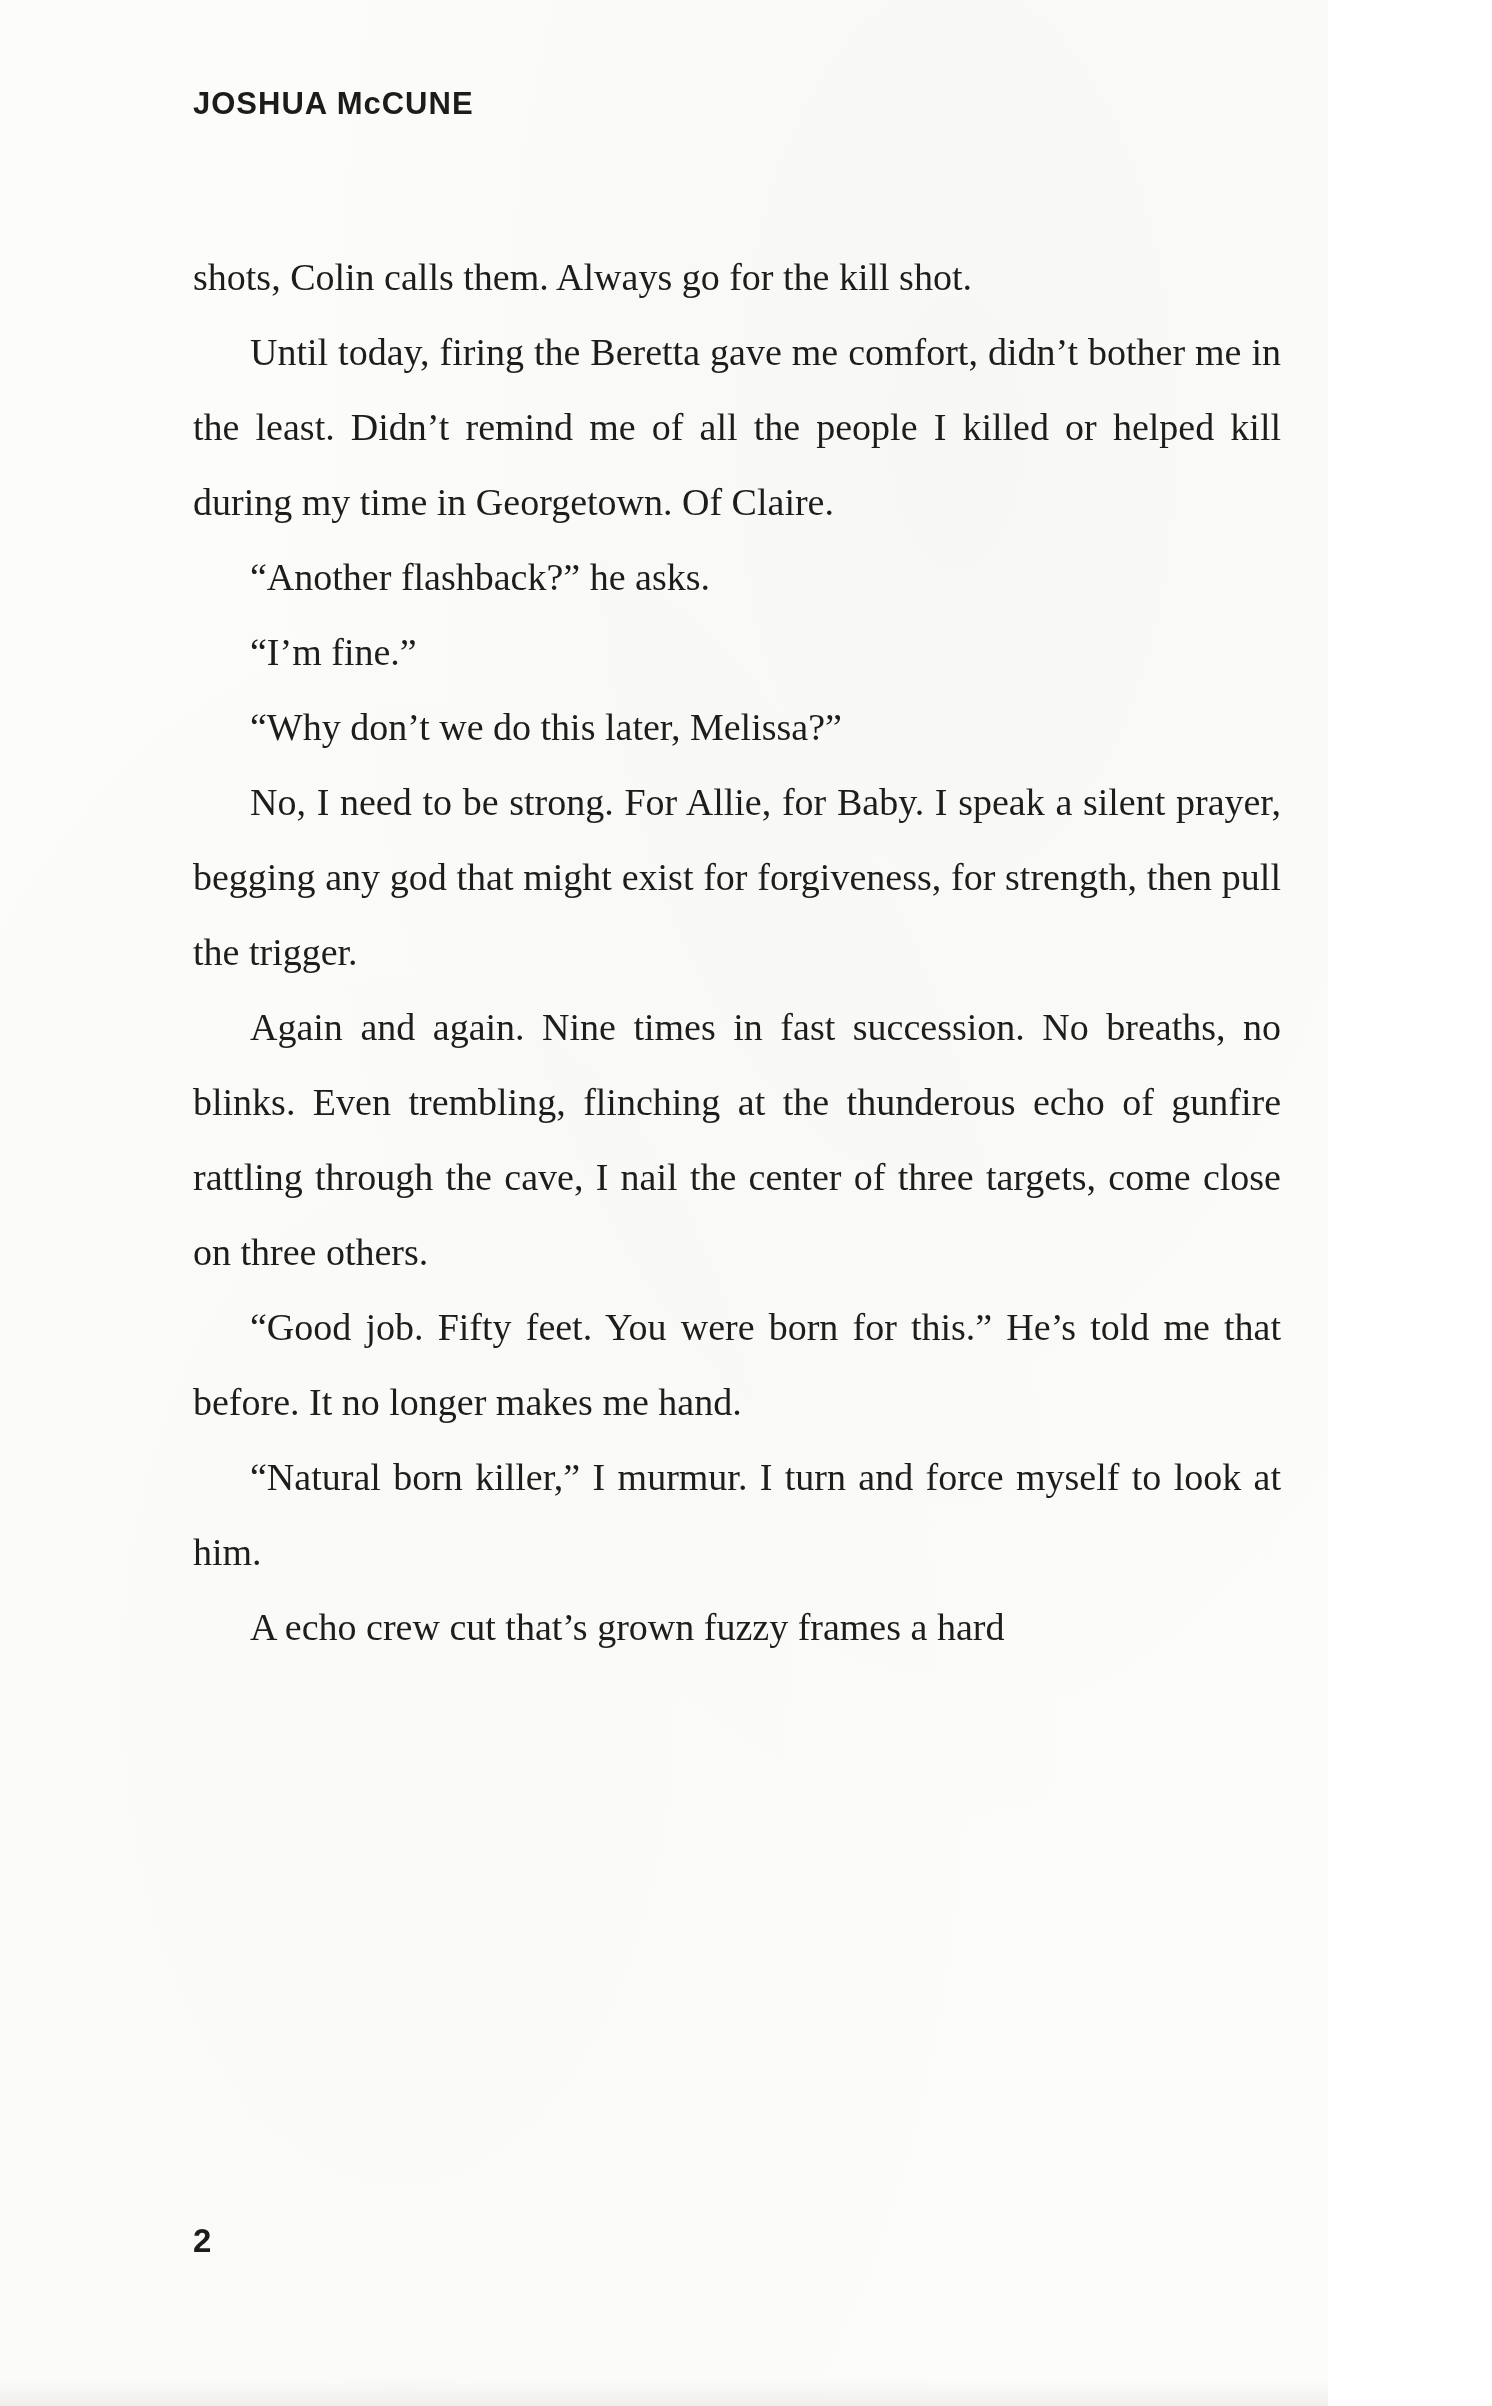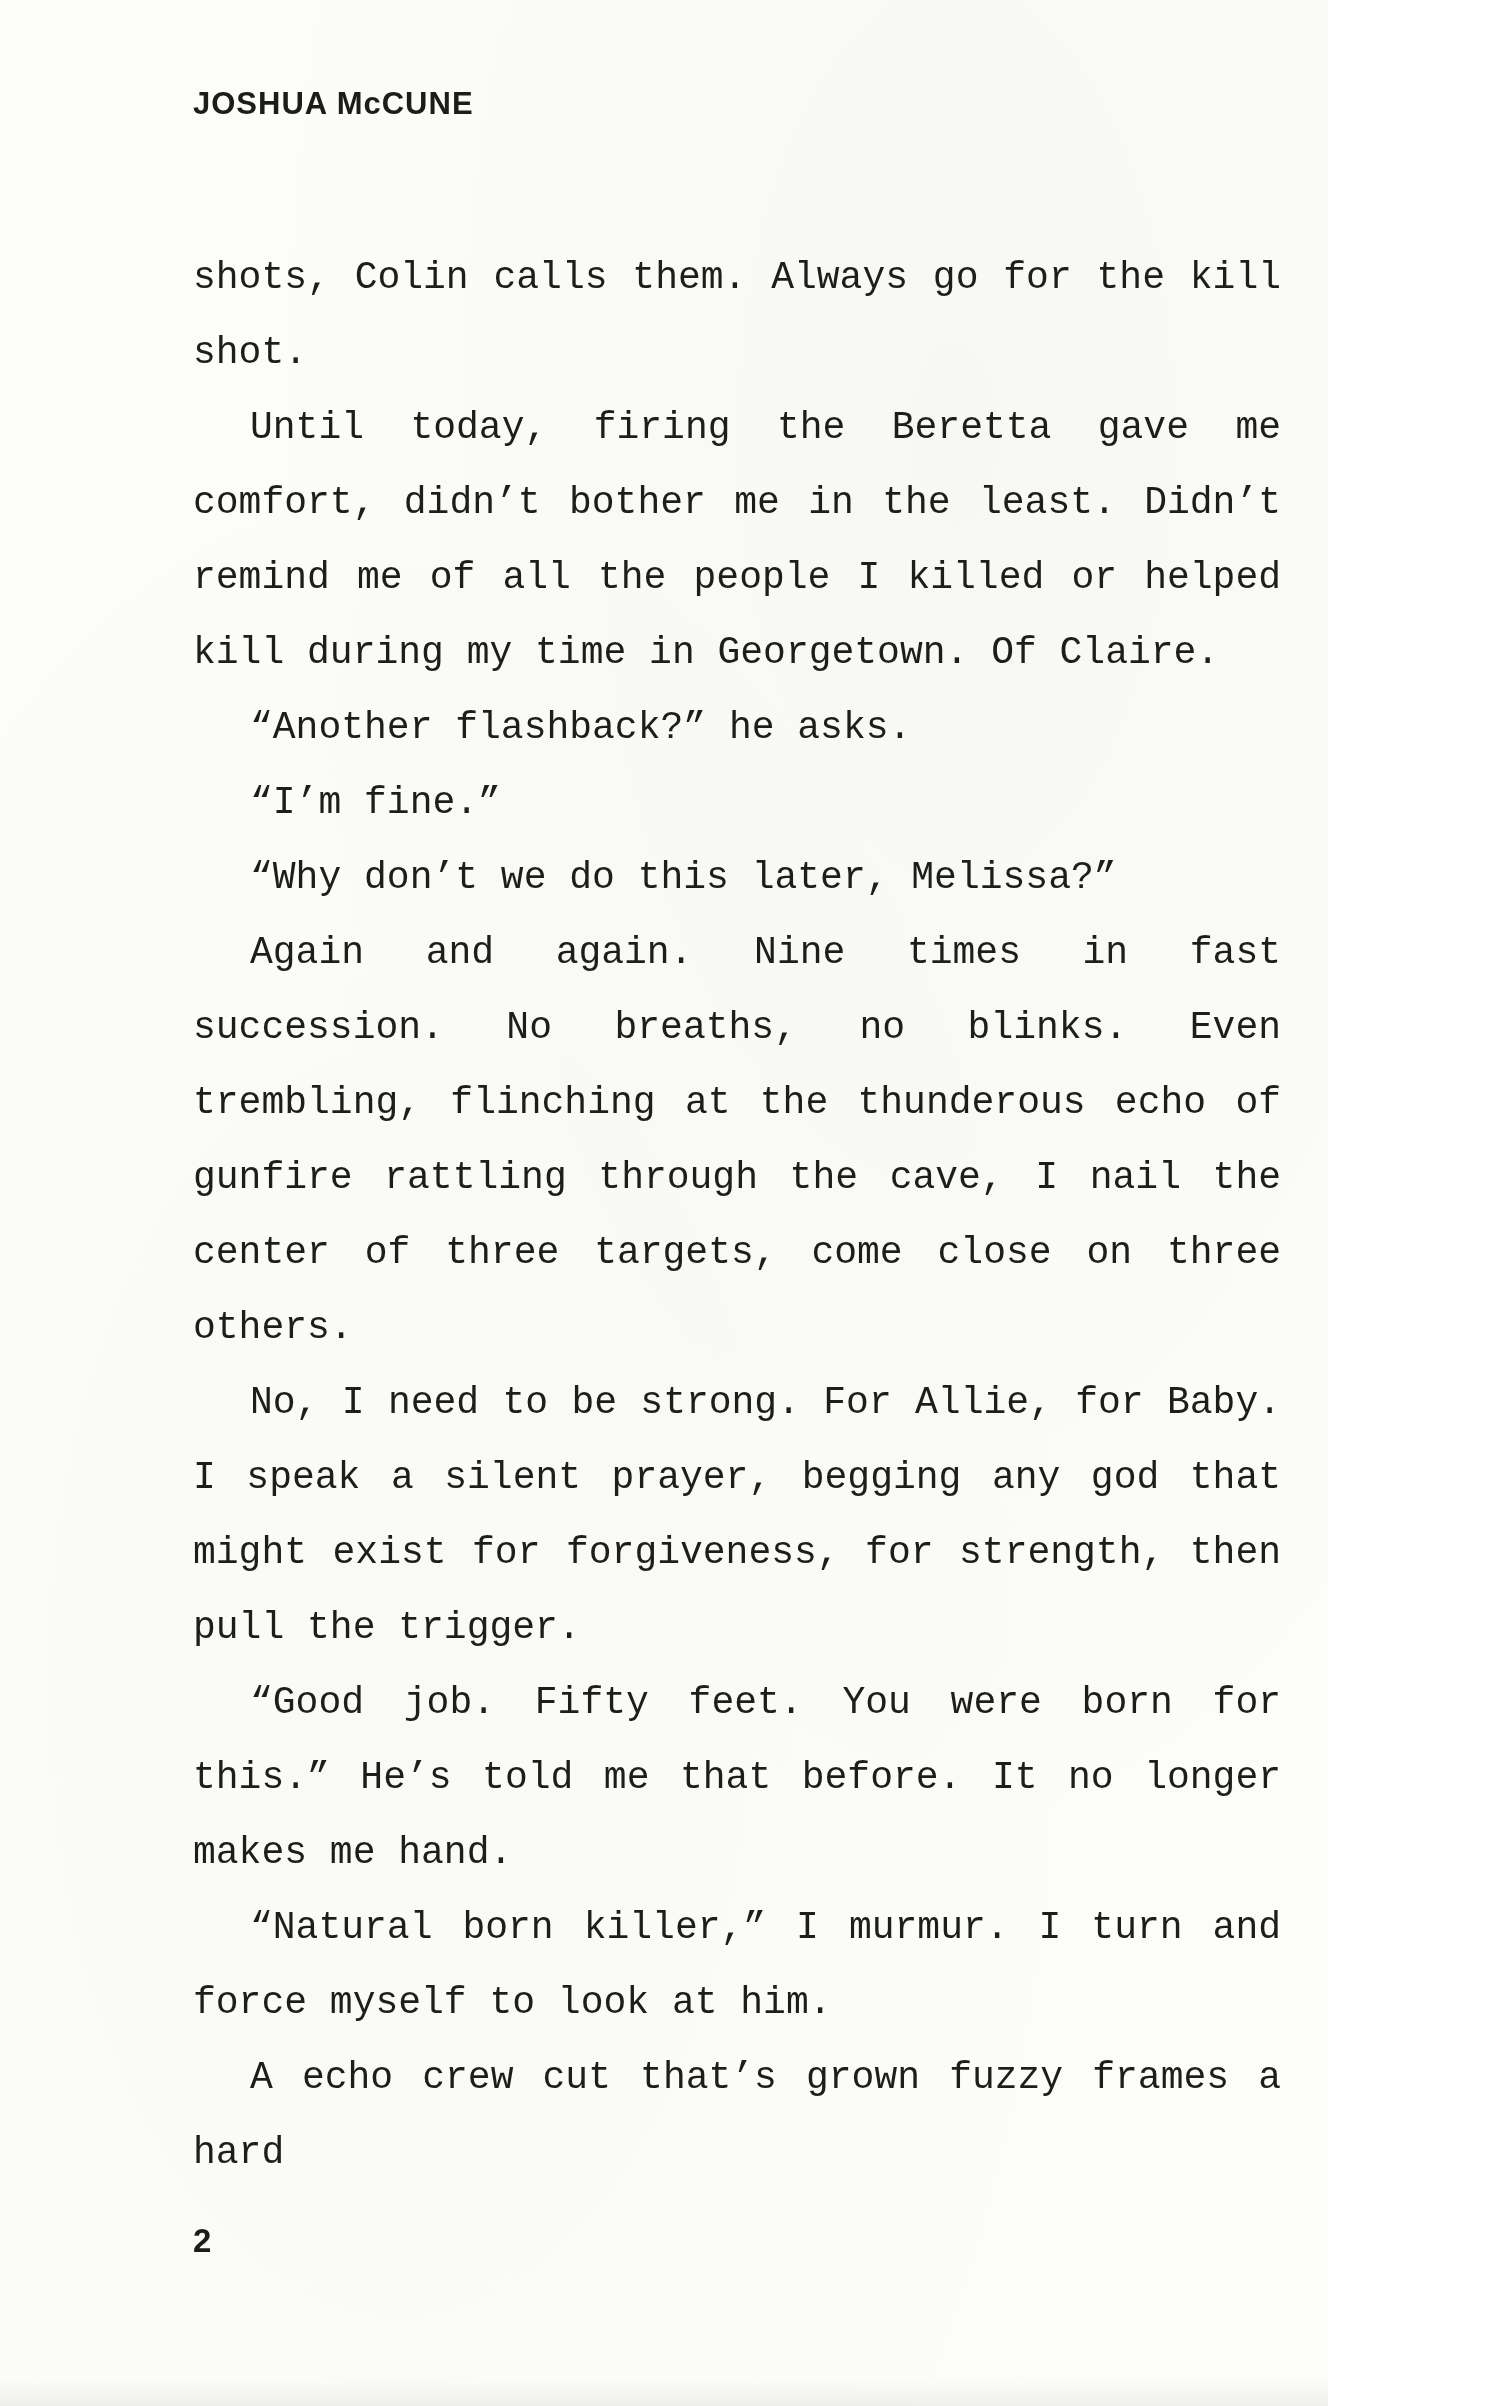--- a/index.html
+++ b/index.html
@@ -41,21 +41,20 @@
     width: 1088px;
     font-size: 38px;
     line-height: 75px;
     color: #1d1d1b;
     text-align: justify;
   }
   .body-text p {
     margin: 0;
     padding: 0;
     text-indent: 57px;
-    font-family: Liberation Mono, monospace;
   }
   .body-text p.noindent {
     text-indent: 0;
   }
   .page-number {
     position: absolute;
     left: 193px;
     top: 2222px;
     font-family: "Liberation Sans", sans-serif;
     font-weight: 700;
@@ -69,22 +68,22 @@
 <div class="page">
 
   <div class="running-header">JOSHUA McCUNE</div>
 
   <div class="body-text">
     <p class="noindent">shots, Colin calls them. Always go for the kill shot.</p>
     <p>Until today, firing the Beretta gave me comfort, didn’t bother me in the least. Didn’t remind me of all the people I killed or helped kill during my time in Georgetown. Of Claire.</p>
     <p>“Another flashback?” he asks.</p>
     <p>“I’m fine.”</p>
     <p>“Why don’t we do this later, Melissa?”</p>
+    <p>No, I need to be strong. For Allie, for Baby. I speak a silent prayer, begging any god that might exist for forgiveness, for strength, then pull the trigger.</p>
     <p>Again and again. Nine times in fast succession. No breaths, no blinks. Even trembling, flinching at the thunderous echo of gunfire rattling through the cave, I nail the center of three targets, come close on three others.</p>
-    <p>No, I need to be strong. For Allie, for Baby. I speak a silent prayer, begging any god that might exist for forgiveness, for strength, then pull the trigger.</p>
     <p>“Good job. Fifty feet. You were born for this.” He’s told me that before. It no longer makes me hand.</p>
     <p>“Natural born killer,” I murmur. I turn and force myself to look at him.</p>
     <p>A echo crew cut that’s grown fuzzy frames a hard</p>
   </div>
 
   <div class="page-number">2</div>
 
   <div class="scan-edge-bottom"></div>
 
 </div>

